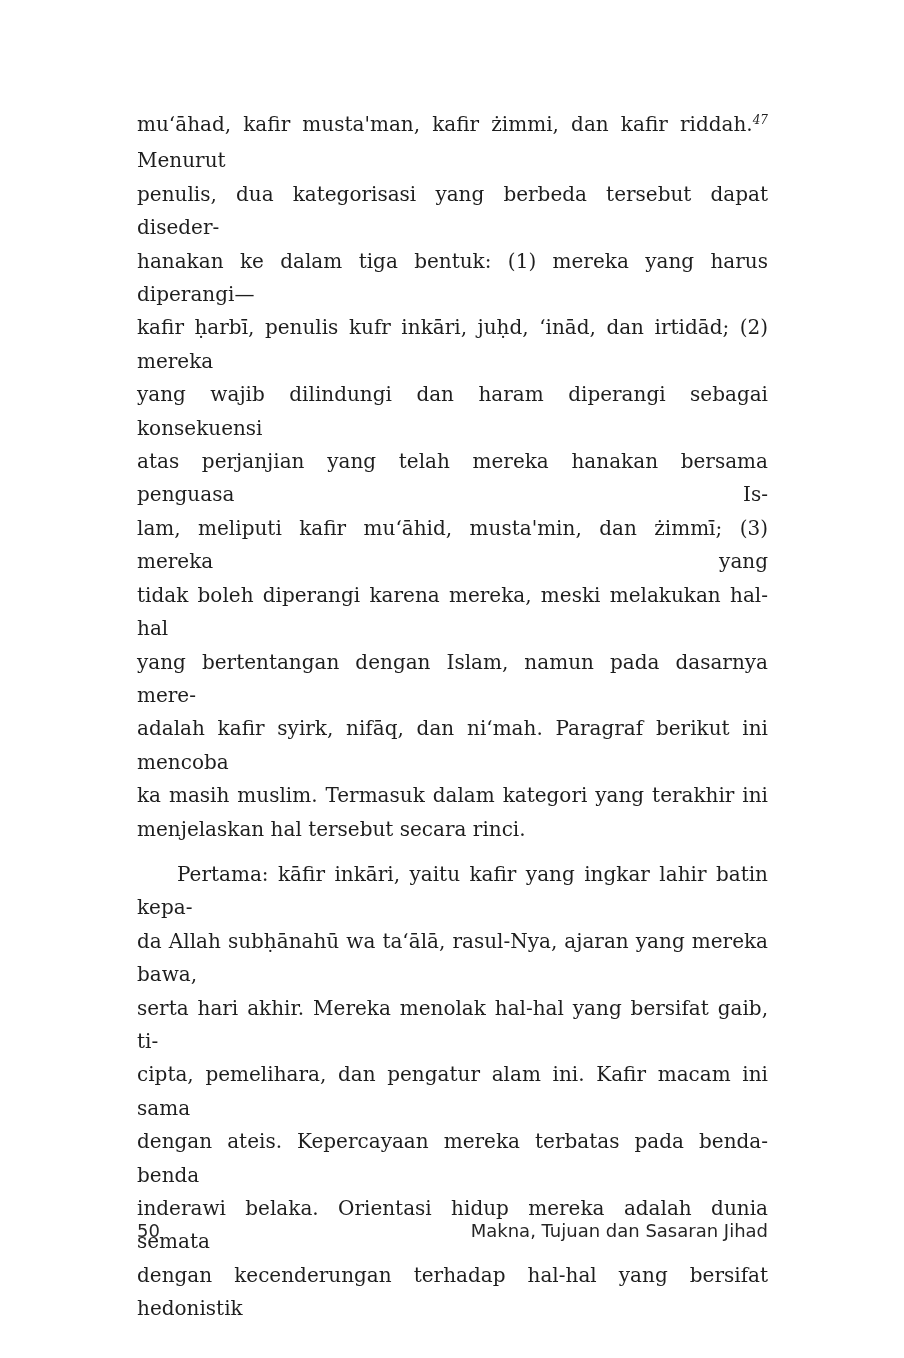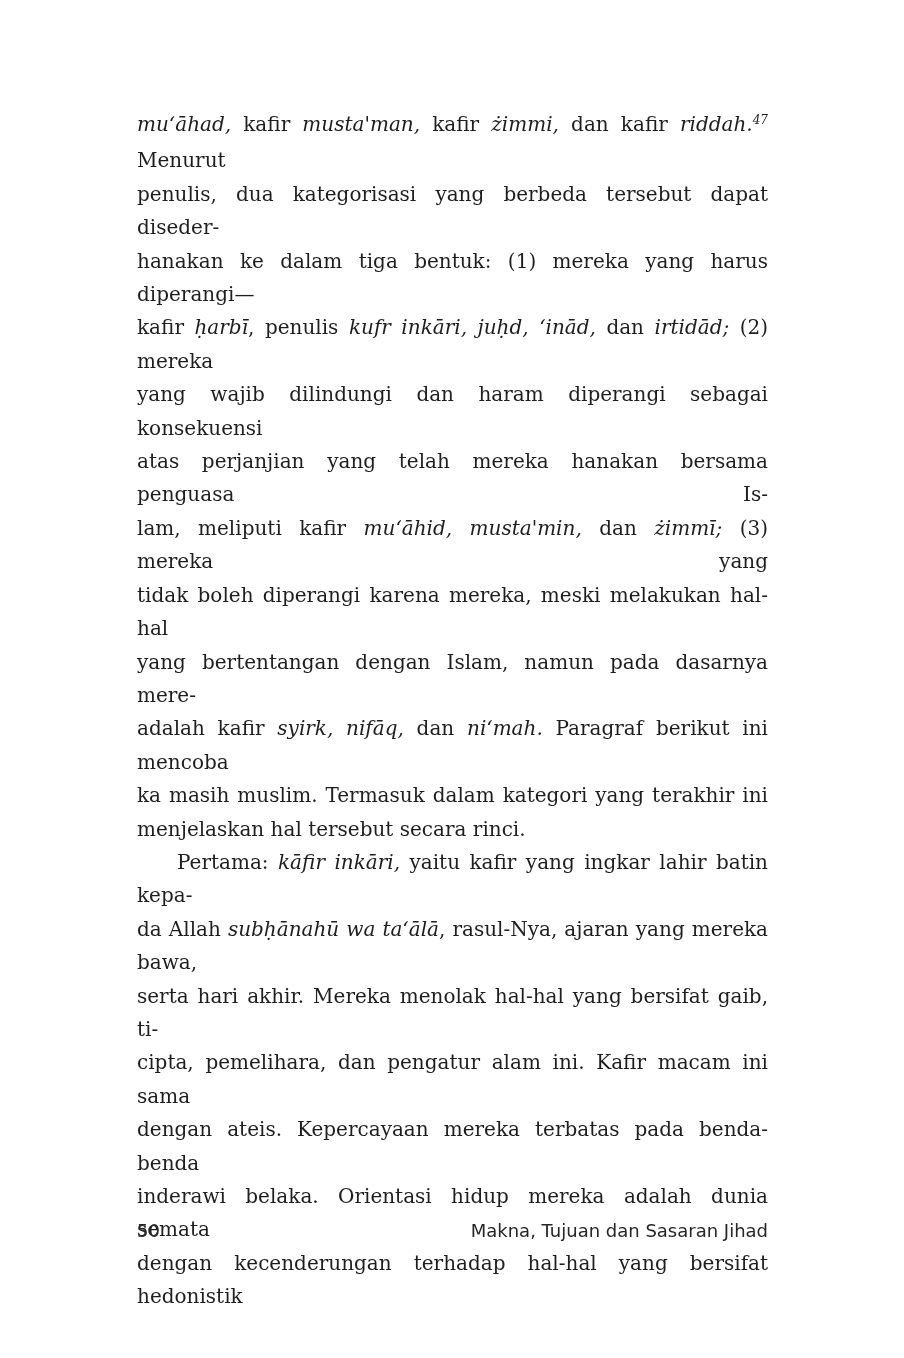--- a/index.html
+++ b/index.html
@@ -25,22 +25,22 @@
     line-height: 33.4px;
     color: #1e1e1e;
   }
   .paragraph { margin: 0; }
   .line {
     text-align: justify;
     text-align-last: justify;
     white-space: normal;
   }
   .line.last { text-align-last: left; }
-  .line.indent { text-indent: 40px; }
-  .it { font-style: italic; }
+  .line.indent { text-indent: 40px; margin-top: 12px; }
+  .it { }
   .sup {
     font-size: 12px;
     position: relative;
     top: -7px;
     letter-spacing: 0;
     font-style: italic;
   }
   .footer {
     position: absolute;
     left: 137px;

